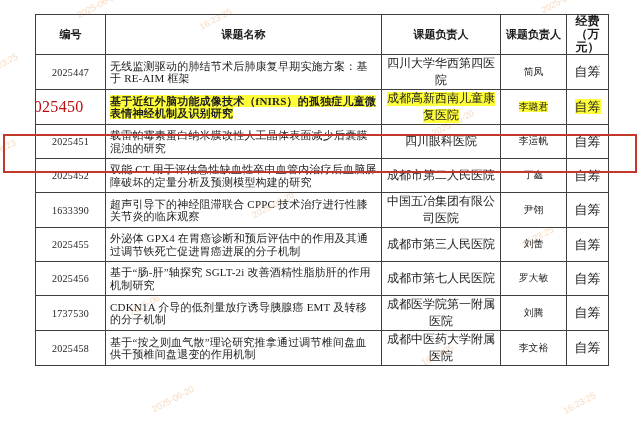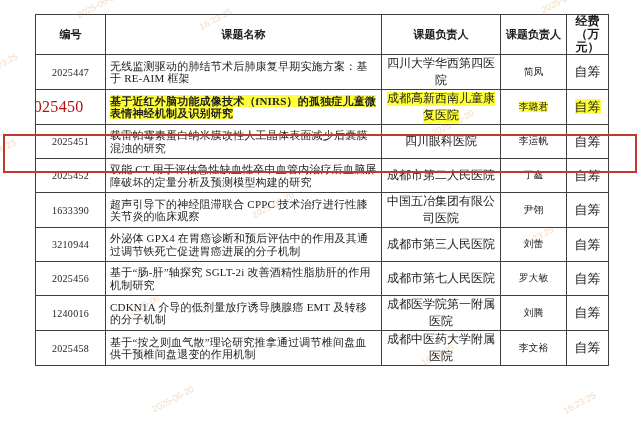--- a/index.html
+++ b/index.html
@@ -186,35 +186,35 @@
           <td class="c-fund"><span>自筹</span></td>
         </tr>
         <tr>
           <td class="c-id"><span>1633390</span></td>
           <td class="c-title"><span>超声引导下的神经阻滞联合 CPPC 技术治疗进行性膝关节炎的临床观察</span></td>
           <td class="c-org"><span>中国五冶集团有限公司医院</span></td>
           <td class="c-leader"><span>尹翎</span></td>
           <td class="c-fund"><span>自筹</span></td>
         </tr>
         <tr>
-          <td class="c-id"><span>3210944</span></td>
+          <td class="c-id"><span>2025455</span></td>
           <td class="c-title"><span>外泌体 GPX4 在胃癌诊断和预后评估中的作用及其通过调节铁死亡促进胃癌进展的分子机制</span></td>
           <td class="c-org"><span>成都市第三人民医院</span></td>
           <td class="c-leader"><span>刘蕾</span></td>
           <td class="c-fund"><span>自筹</span></td>
         </tr>
         <tr>
           <td class="c-id"><span>2025456</span></td>
           <td class="c-title"><span>基于“肠-肝”轴探究 SGLT-2i 改善酒精性脂肪肝的作用机制研究</span></td>
           <td class="c-org"><span>成都市第七人民医院</span></td>
           <td class="c-leader"><span>罗大敏</span></td>
           <td class="c-fund"><span>自筹</span></td>
         </tr>
         <tr>
-          <td class="c-id"><span>1240016</span></td>
+          <td class="c-id"><span>1737530</span></td>
           <td class="c-title"><span>CDKN1A 介导的低剂量放疗诱导胰腺癌 EMT 及转移的分子机制</span></td>
           <td class="c-org"><span>成都医学院第一附属医院</span></td>
           <td class="c-leader"><span>刘腾</span></td>
           <td class="c-fund"><span>自筹</span></td>
         </tr>
         <tr>
           <td class="c-id"><span>2025458</span></td>
           <td class="c-title"><span>基于“按之则血气散”理论研究推拿通过调节椎间盘血供干预椎间盘退变的作用机制</span></td>
           <td class="c-org"><span>成都中医药大学附属医院</span></td>
           <td class="c-leader"><span>李文裕</span></td>

